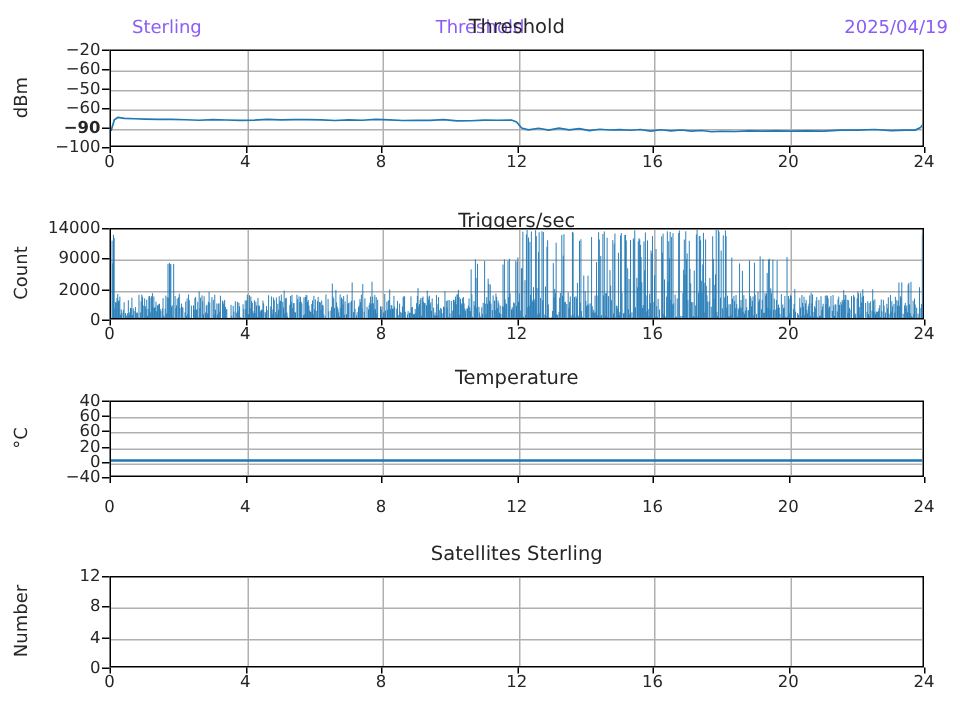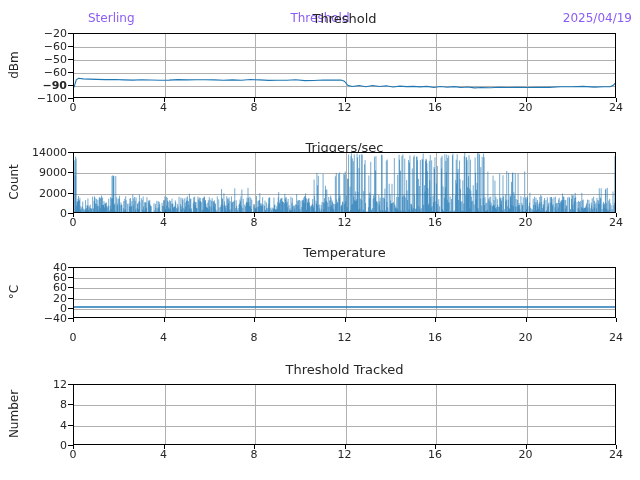--- a/index.html
+++ b/index.html
@@ -200,21 +200,21 @@
         <div class="xmark" style="left: 344.5px; top: 318px;"></div>
         <div class="xtick" style="left: 344.5px; top: 331px;">12</div>
         <div class="xmark" style="left: 435px; top: 318px;"></div>
         <div class="xtick" style="left: 435px; top: 331px;">16</div>
         <div class="xmark" style="left: 525.5px; top: 318px;"></div>
         <div class="xtick" style="left: 525.5px; top: 331px;">20</div>
         <div class="xmark" style="left: 616px; top: 318px;"></div>
         <div class="xtick" style="left: 616px; top: 331px;">24</div>
       </div>
       <div class="panel">
-        <div class="panel-title" style="top: 362px;">Threshold Tracked</div>
+        <div class="panel-title" style="top: 362px;">Satellites Sterling</div>
         <div class="plot" style="top: 384px; height: 61px;">
           <div class="grid-h" style="top: 40.6667px;"></div>
           <div class="grid-h" style="top: 20.3333px;"></div>
           <div class="grid-v" style="left: 90.5px;"></div>
           <div class="grid-v" style="left: 181px;"></div>
           <div class="grid-v" style="left: 271.5px;"></div>
           <div class="grid-v" style="left: 362px;"></div>
           <div class="grid-v" style="left: 452.5px;"></div>
           <svg class="series" width="543" height="61">
             <path d="M0.00,61.00L90.50,61.00L181.00,61.00L271.50,61.00L362.00,61.00L452.50,61.00L543.00,61.00" class="trace-thick" stroke="#1f77b4"></path>

